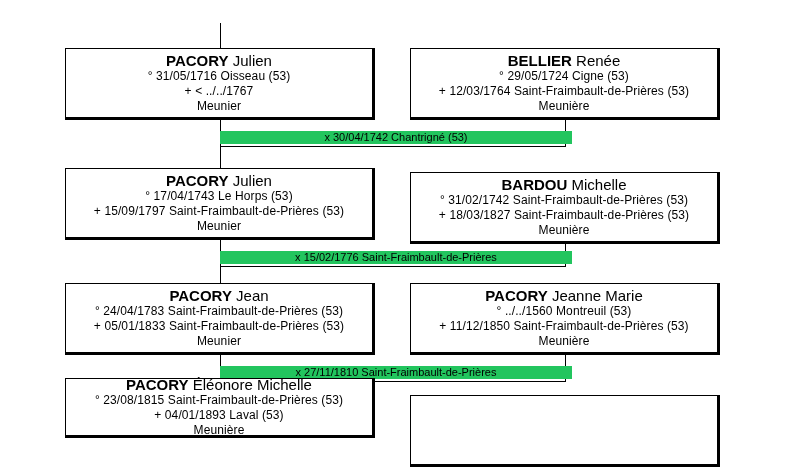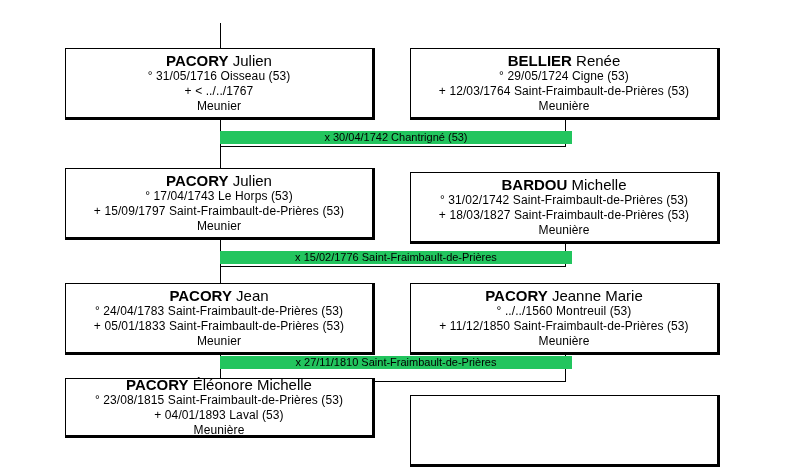--- a/index.html
+++ b/index.html
@@ -174,21 +174,21 @@
       </div>
       <div class="p-line">° ../../1560 Montreuil (53)</div>
       <div class="p-line">+ 11/12/1850 Saint-Fraimbault-de-Prières (53)</div>
       <div class="p-line">Meunière</div>
     </div>
   </div>
 
   <div class="vline" style="left:220px; top:355px; height:26px;"></div>
   <div class="vline" style="left:565px; top:355px; height:26px;"></div>
   <div class="hline" style="left:220px; top:381px; width:346px;"></div>
-  <div class="marriage-label" style="left:220px; top:356px; width:346px;">x 27/11/1810 Saint-Fraimbault-de-Prières</div>
+  <div class="marriage-label" style="left:220px; top:366px; width:346px;">x 27/11/1810 Saint-Fraimbault-de-Prières</div>
   <div class="vline" style="left:220px; top:381px; height:14px;"></div>
 
   <div class="person-box" style="left:65px; top:378px; width:310px; height:60px;">
     <div class="person-inner">
       <div class="p-name">
         <span class="p-surname">PACORY</span>
         <span class="p-given">Éléonore Michelle</span>
       </div>
       <div class="p-line">° 23/08/1815 Saint-Fraimbault-de-Prières (53)</div>
       <div class="p-line">+ 04/01/1893 Laval (53)</div>

